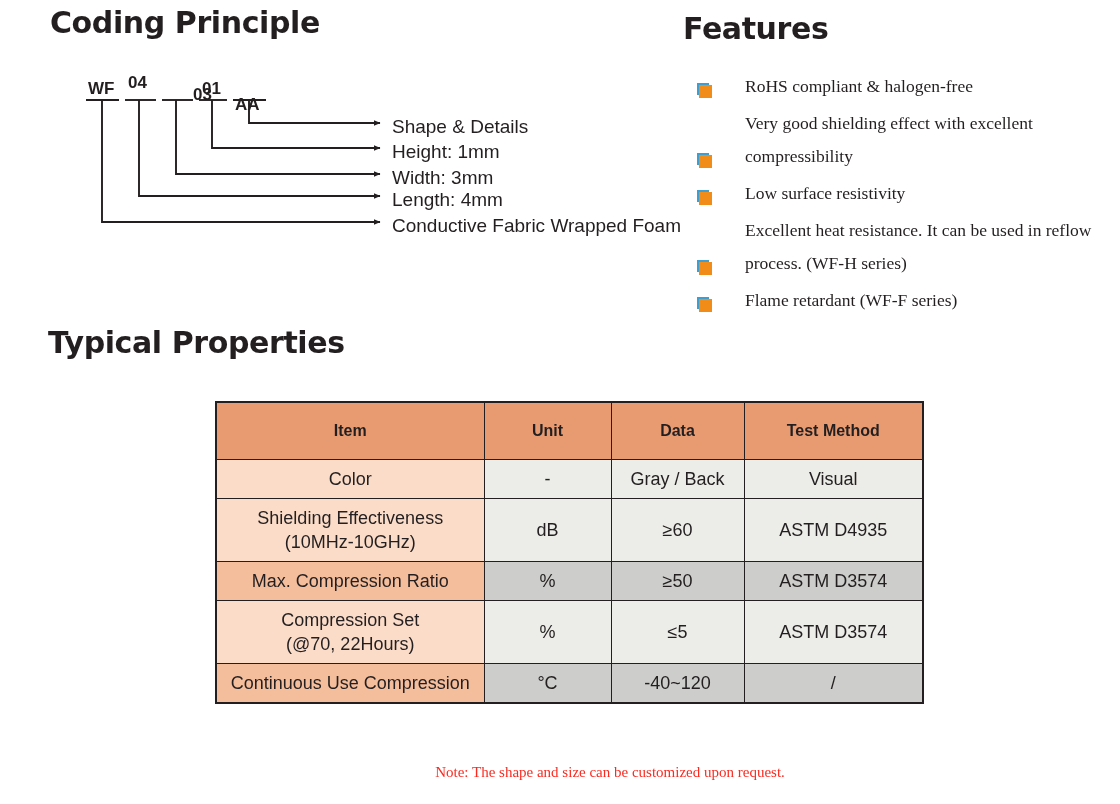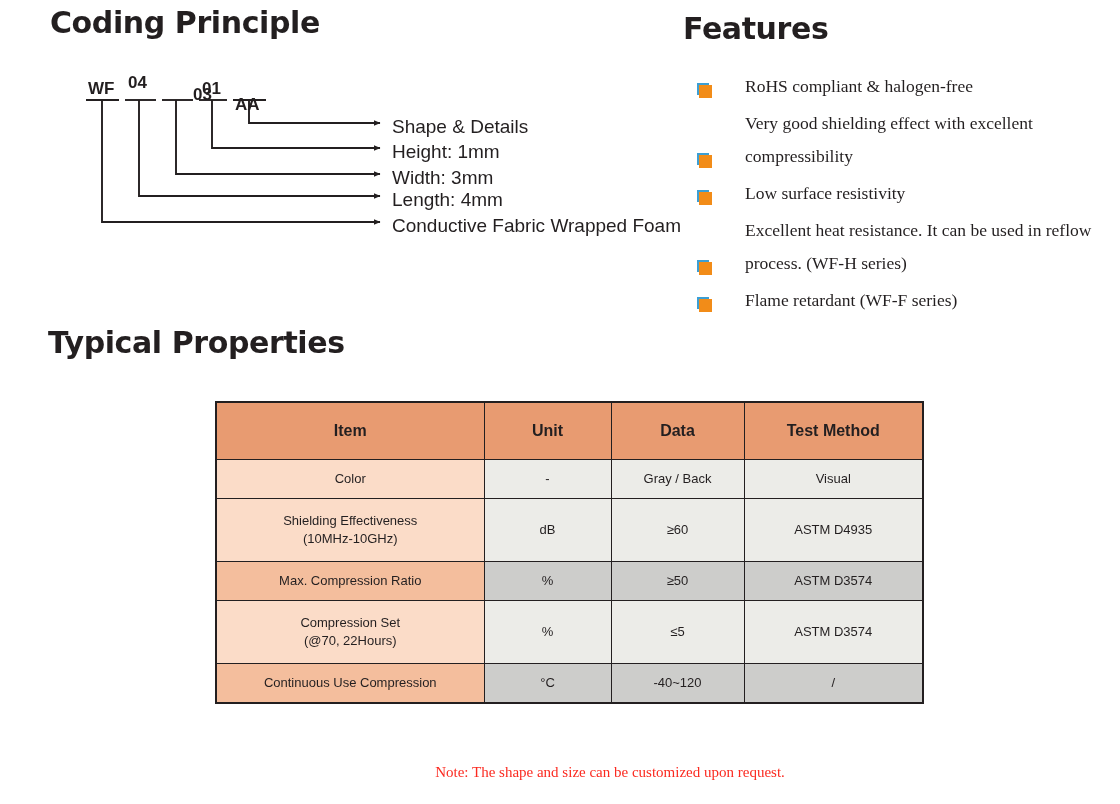--- a/index.html
+++ b/index.html
@@ -109,21 +109,21 @@
     border: 2px solid #231f20;
     table-layout: fixed;
     background: #fde047;
   }
   #properties-table th,
   #properties-table td {
     border: 1.5px solid #231f20;
     text-align: center;
     vertical-align: middle;
     font-family: "Liberation Sans", sans-serif;
-    font-size: 13px;
+    font-size: 18px;
     color: #231f20;
     padding: 5px 4px;
     line-height: 1.35;
   }
   #properties-table th {
     font-weight: bold;
     font-size: 16px;
     background: #e89b71;
     height: 46px;
   }

